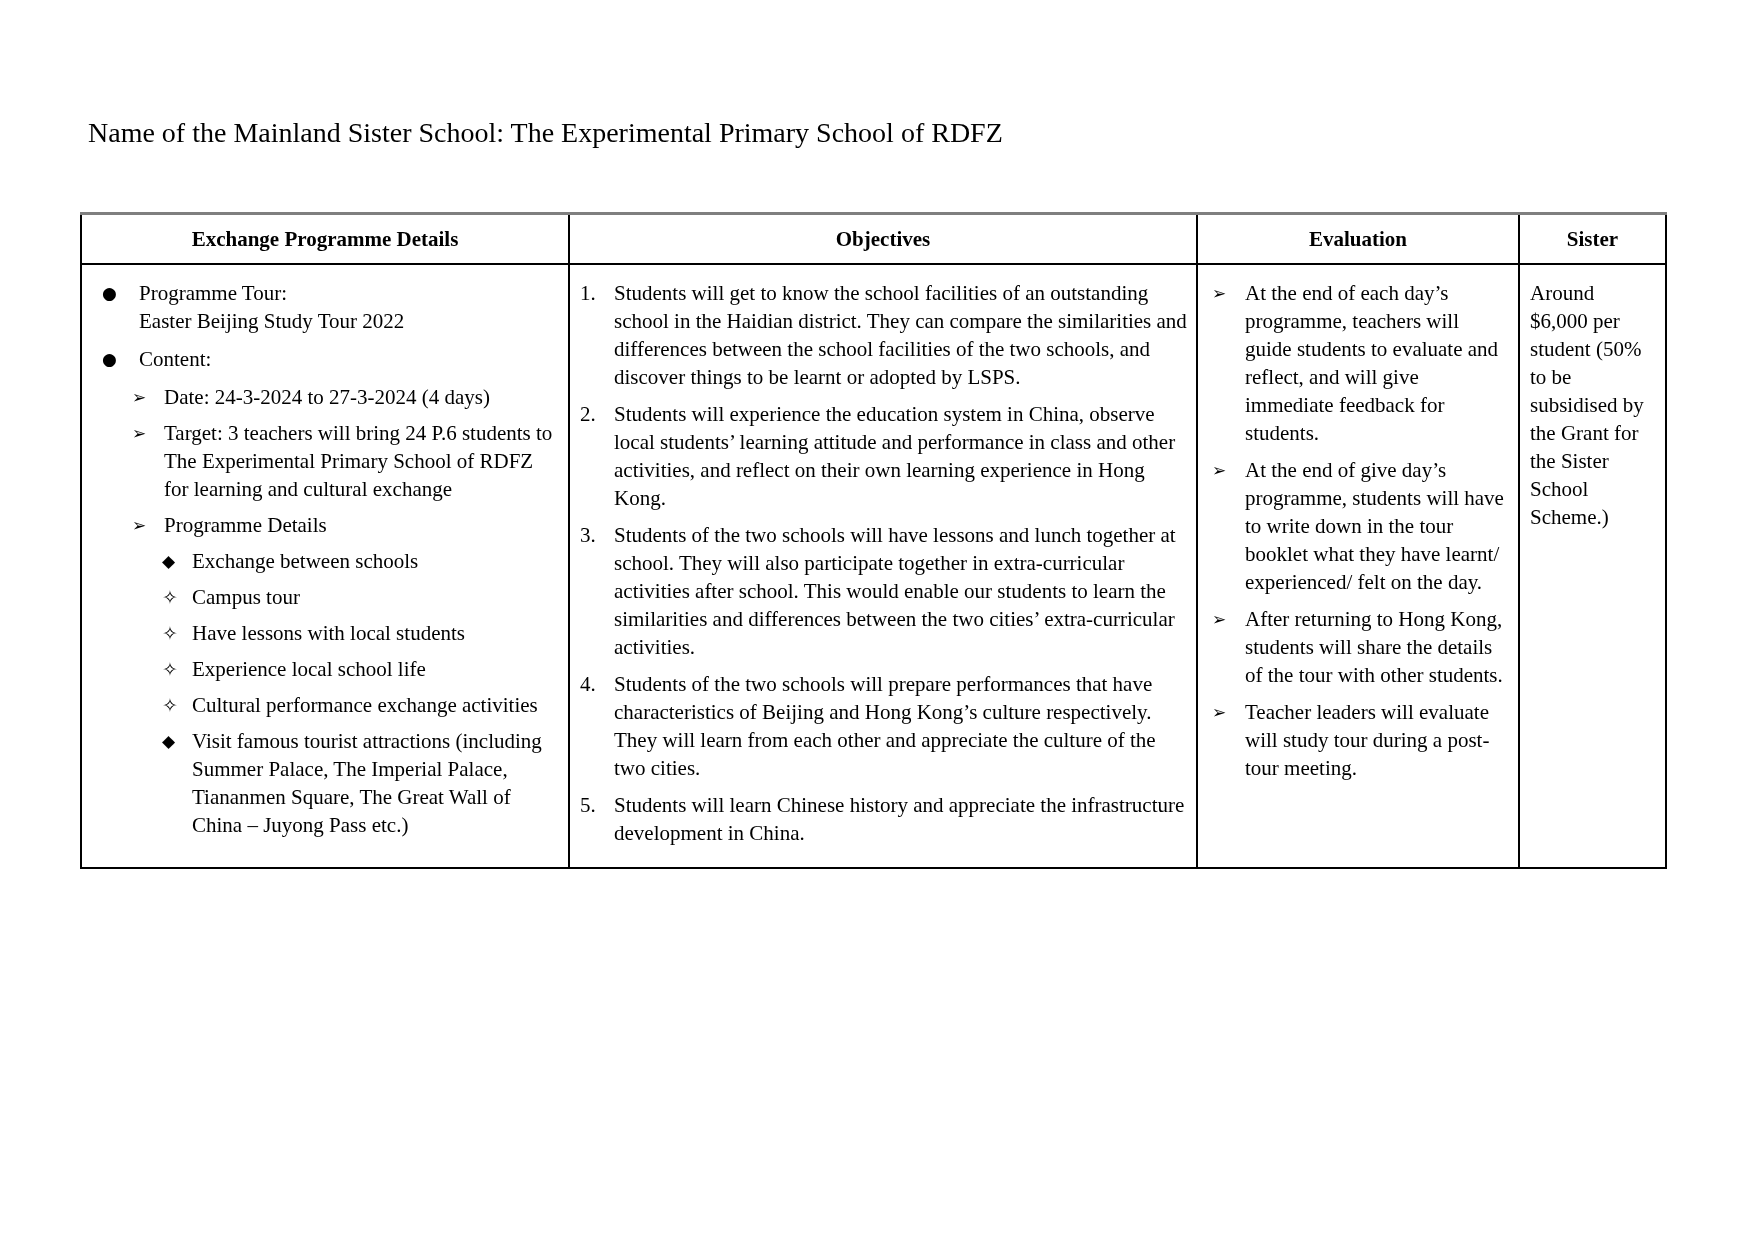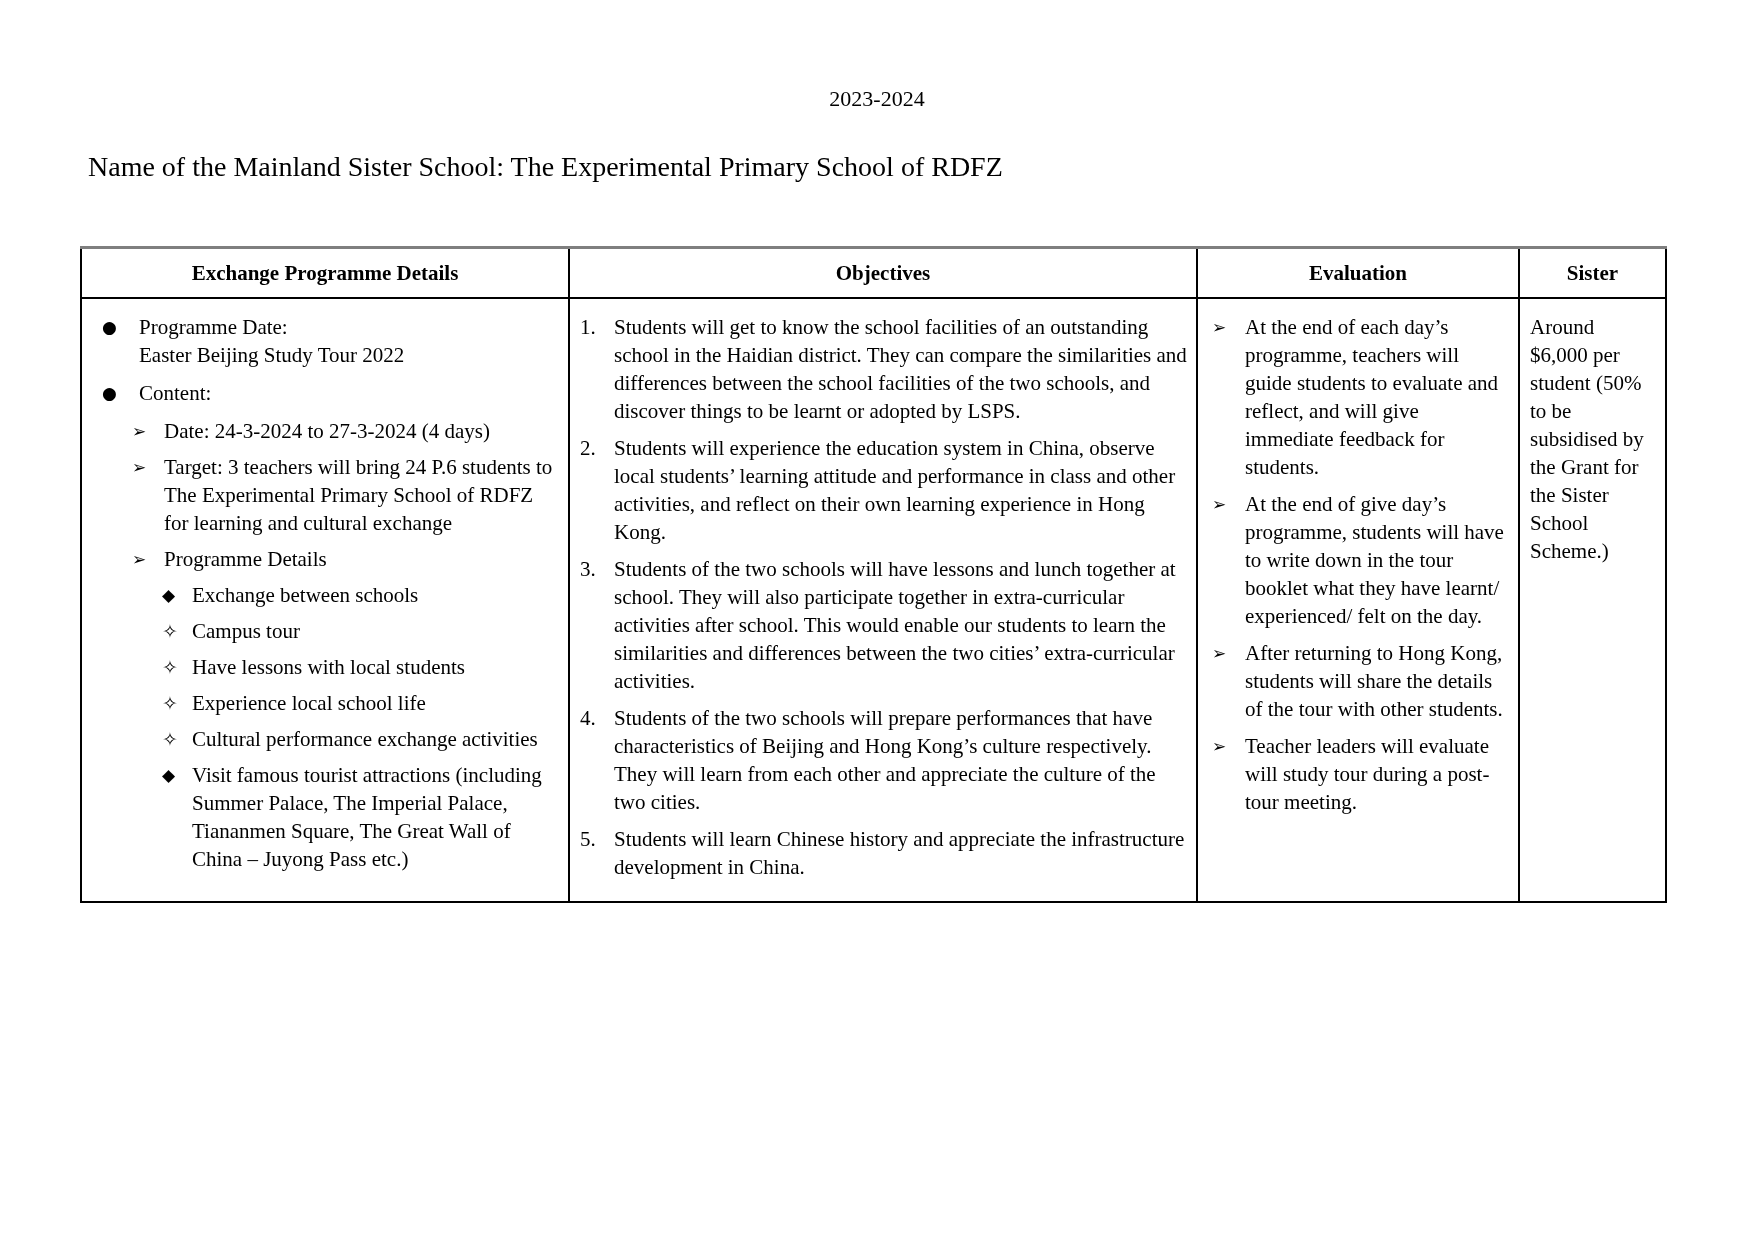--- a/index.html
+++ b/index.html
@@ -77,21 +77,20 @@
   .obj > .b { width: 34px; font-family: "Liberation Serif", "DejaVu Serif", serif; font-size: 21px; }
   .obj { margin-bottom: 9px; }
   
   .eval > .b { width: 33px; font-size: 17px; }
   .eval { margin-bottom: 9px; }
 </style>
 </head>
 <body>
 
 <div class="title-block">
-  <div>2023-2024</div>
 </div>
 
 <div class="school-name-line">Name of the Mainland Sister School: The Experimental Primary School of RDFZ</div>
 
 <table class="proposal">
   <colgroup>
       <col class="c1">
       <col class="c2">
       <col class="c3">
       <col class="c4">
@@ -104,21 +103,21 @@
       <th>Sister</th>
     </tr>
   </thead>
   <tbody>
     <tr>
 
       <td class="details-cell">
         <div class="li lvl1">
           <span class="b">●</span>
           <div class="t">
-            <div>Programme Date:</div>
+            <div>Programme Tour:</div>
             <div>Easter Beijing Study Tour 2022</div>
           </div>
         </div>
         <div class="li lvl1">
           <span class="b">●</span>
           <div class="t">Content:</div>
         </div>
         <div class="li lvl2">
           <span class="b">➢</span>
           <div class="t">Date: 24-3-2024 to 27-3-2024 (4 days)</div>

